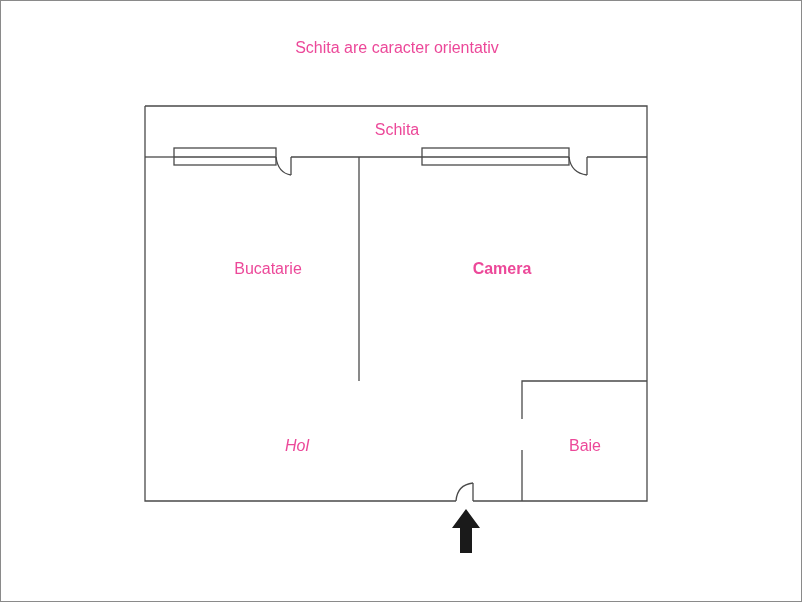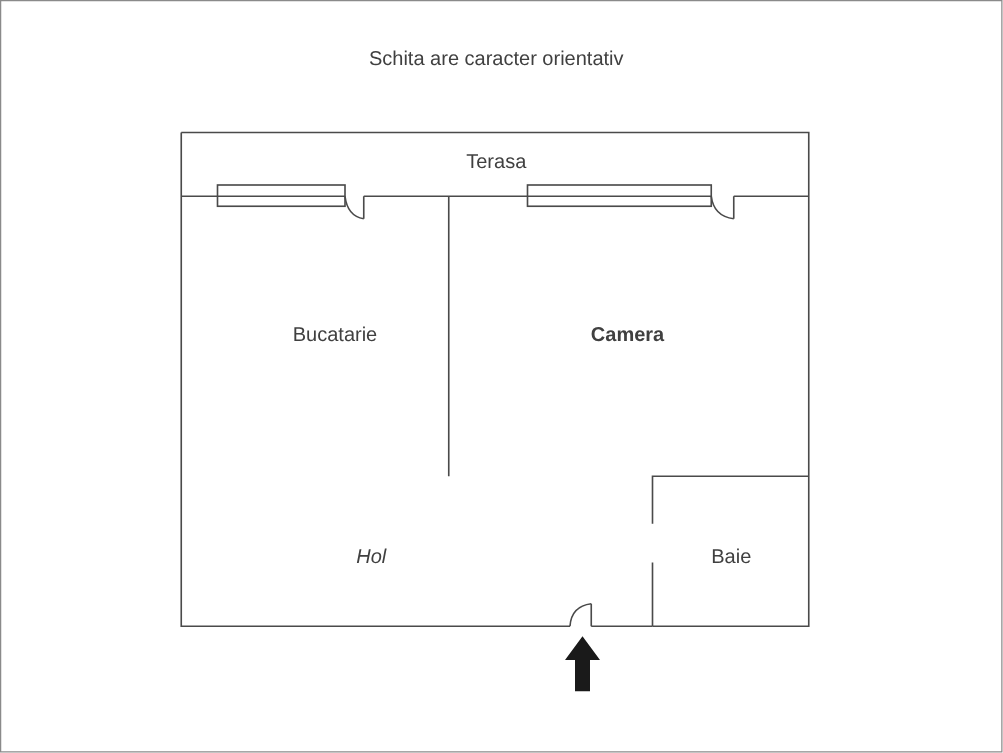--- a/index.html
+++ b/index.html
@@ -1,19 +1,19 @@
 <!DOCTYPE html>
 <html><head>
   <meta charset="utf-8">
   <style>
     html, body { margin: 0; padding: 0; background: #ffffff; }
     body { width: 802px; height: 602px; position: relative; overflow: hidden; font-family: "Liberation Sans", sans-serif; }
     .frame { position: absolute; left: 0; top: 0; width: 800px; height: 600px; border: 1px solid #8a8a8a; }
     svg { position: absolute; left: 0; top: 0; }
-    .label { position: absolute; font-size: 16px; color: #404040; white-space: nowrap; transform: translateX(-50%); }
+    .label { position: absolute; font-size: 16px; color: #ec4899; white-space: nowrap; transform: translateX(-50%); }
     .title { font-size: 16px; }
   </style>
 </head>
 <body>
 
 <div class="frame"></div>
 
 <div class="label title" style="left:397px; top:39px;">Schita are caracter orientativ</div>
 
 <svg width="802" height="602" viewBox="0 0 802 602">
@@ -44,17 +44,17 @@
     <polyline points="647,381 522,381 522,419"></polyline>
     <line x1="522" y1="450" x2="522" y2="501"></line>
 
     <path d="M456,501 Q457,485 473,483"></path>
     <line x1="473" y1="483" x2="473" y2="501"></line>
   </g>
 
   <polygon points="466,509 480,528 472,528 472,553 460,553 460,528 452,528" fill="#1a1a1a"></polygon>
 </svg>
 
-<div class="label" style="left:397px; top:121px;">Terasa</div>
+<div class="label" style="left:397px; top:121px;">Schita</div>
 <div class="label" style="left:268px; top:260px;">Bucatarie</div>
 <div class="label" style="left:502px; top:260px;font-weight:bold;">Camera</div>
 <div class="label" style="left:297px; top:437px;font-style:italic;">Hol</div>
 <div class="label" style="left:585px; top:437px;">Baie</div>
 
 </body></html>

